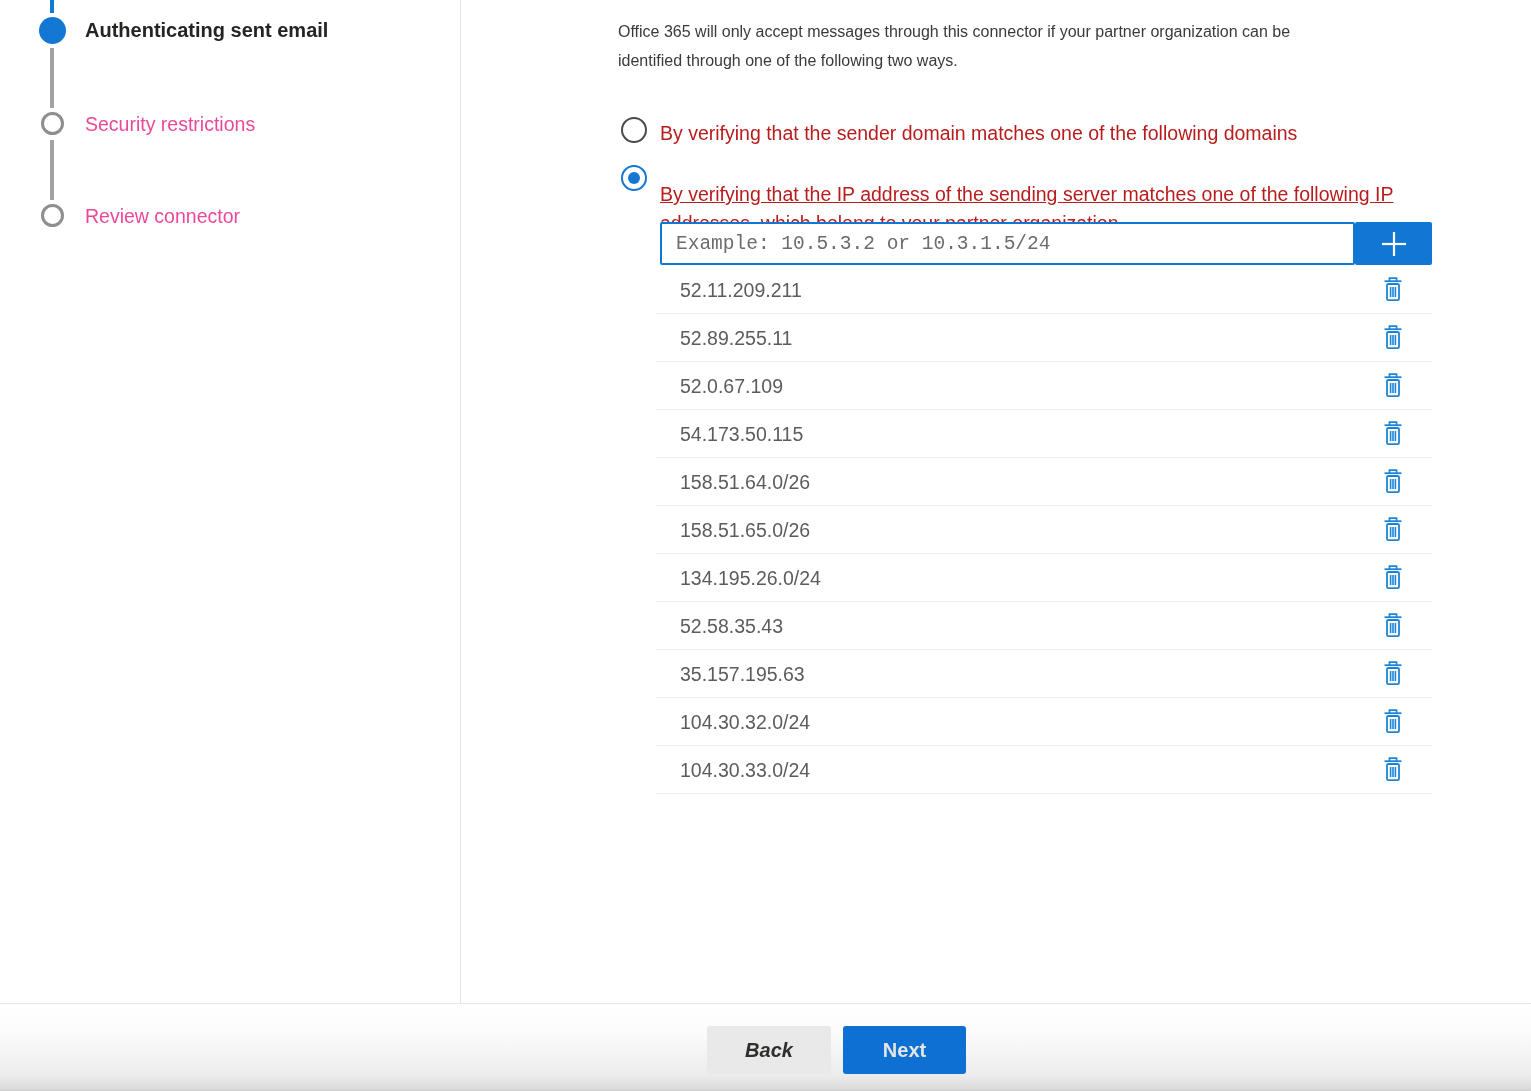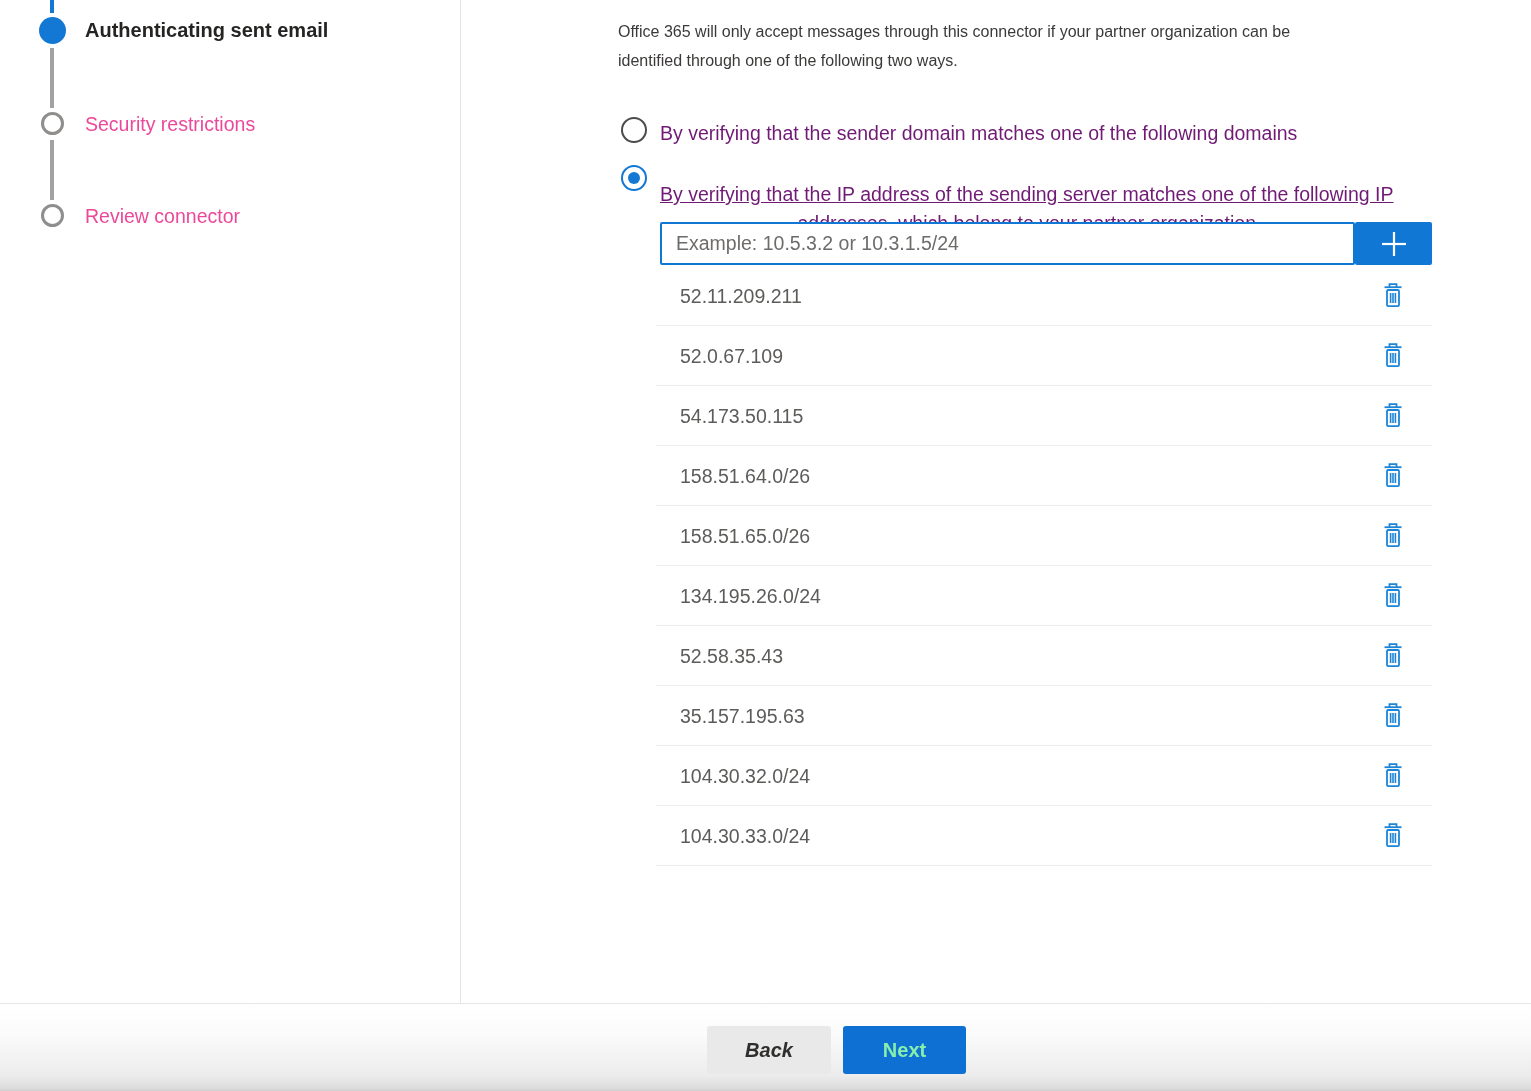--- a/index.html
+++ b/index.html
@@ -64,48 +64,48 @@
   .radio-circle.r1 { top: 117px; }
   .radio-circle.r2 { top: 165px; }
   .radio-circle.selected { border-color: #1278d4; }
   .radio-circle.selected::after {
     content: ""; position: absolute; left: 50%; top: 50%;
     width: 12px; height: 12px; border-radius: 50%;
     background: #1278d4; transform: translate(-50%, -50%);
   }
   .radio-label {
     position: absolute; left: 660px;
-    font-size: 19.5px; line-height: 29px; color: #701a75;
-    white-space: pre; cursor: default; text-align: center;
+    font-size: 19.5px; line-height: 29px; color: #b91c1c;
+    white-space: pre; cursor: default;
   }
   .radio-label.r1 { top: 119px; }
   .radio-label.r2 { top: 180px; text-decoration: underline; }
 
   .ip-input {
     position: absolute; left: 660px; top: 222px;
     width: 695px; height: 43px;
     border: 2.5px solid #1077d5; border-radius: 2px;
     padding: 0 14px; font-size: 19.5px; color: #323130;
-    font-family: Liberation Sans, sans-serif;
+    font-family: Liberation Mono, monospace;
     outline: none; background: #ffffff;
   }
   .ip-input::placeholder { color: #6e6c6a; opacity: 1; }
   .add-btn {
     position: absolute; left: 1355px; top: 222px;
     width: 77px; height: 43px;
     background: #1077d5; border: none; border-radius: 2px;
     cursor: pointer; display: flex; align-items: center; justify-content: center;
   }
 
   .ip-list {
     position: absolute; left: 656px; top: 266px;
     width: 776px;
   }
   .ip-row {
-    position: relative; height: 60px;
+    position: relative; height: 48px;
     border-bottom: 1px solid #ececec;
   }
   .ip-text {
     position: absolute; left: 24px; top: 50%;
     transform: translateY(-50%);
     font-size: 19.5px; color: #5d5c5a; white-space: nowrap;
   }
   .trash-btn {
     position: absolute; right: 24px; top: 50%;
     transform: translateY(-50%);
@@ -126,21 +126,21 @@
     border: none; border-radius: 3px;
     font-family: "Liberation Sans", sans-serif;
     font-size: 20px; font-weight: bold; cursor: pointer;
   }
   .btn.back {
     left: 707px; width: 124px;
     background: #e9e9e9; color: #2f2e2d; font-style: italic;
   }
   .btn.next {
     left: 843px; width: 123px;
-    background: #0e70d2; color: #86efac;
+    background: #0e70d2; color: #e5e5e5;
   }
 </style>
 </head>
 <body>
 
 <div class="left-pane">
   <div class="step-stub"></div>
 
   <div class="step-circle active"></div>
   <div class="step-label active">Authenticating sent email</div>
@@ -183,20 +183,33 @@
         <path d="M6.5 4 L6.5 1.2 L13.5 1.2 L13.5 4" fill="none" stroke="#1c85d8" stroke-width="1.8"></path>
         <line x1="1.5" y1="4.2" x2="18.5" y2="4.2" stroke="#1c85d8" stroke-width="1.8"></line>
         <rect x="4" y="7" width="12" height="16.2" rx="1.2" fill="none" stroke="#1c85d8" stroke-width="1.8"></rect>
         <line x1="7.6" y1="10" x2="7.6" y2="20" stroke="#1c85d8" stroke-width="1.6"></line>
         <line x1="10" y1="10" x2="10" y2="20" stroke="#1c85d8" stroke-width="1.6"></line>
         <line x1="12.4" y1="10" x2="12.4" y2="20" stroke="#1c85d8" stroke-width="1.6"></line>
       </svg>
     </button>
   </div>
 
+  <div class="ip-row">
+    <span class="ip-text">52.89.255.11</span>
+    <button class="trash-btn">
+      <svg width="20" height="25" viewBox="0 0 20 25">
+        <path d="M6.5 4 L6.5 1.2 L13.5 1.2 L13.5 4" fill="none" stroke="#1c85d8" stroke-width="1.8"></path>
+        <line x1="1.5" y1="4.2" x2="18.5" y2="4.2" stroke="#1c85d8" stroke-width="1.8"></line>
+        <rect x="4" y="7" width="12" height="16.2" rx="1.2" fill="none" stroke="#1c85d8" stroke-width="1.8"></rect>
+        <line x1="7.6" y1="10" x2="7.6" y2="20" stroke="#1c85d8" stroke-width="1.6"></line>
+        <line x1="10" y1="10" x2="10" y2="20" stroke="#1c85d8" stroke-width="1.6"></line>
+        <line x1="12.4" y1="10" x2="12.4" y2="20" stroke="#1c85d8" stroke-width="1.6"></line>
+      </svg>
+    </button>
+  </div>
 
   <div class="ip-row">
     <span class="ip-text">52.0.67.109</span>
     <button class="trash-btn">
       <svg width="20" height="25" viewBox="0 0 20 25">
         <path d="M6.5 4 L6.5 1.2 L13.5 1.2 L13.5 4" fill="none" stroke="#1c85d8" stroke-width="1.8"></path>
         <line x1="1.5" y1="4.2" x2="18.5" y2="4.2" stroke="#1c85d8" stroke-width="1.8"></line>
         <rect x="4" y="7" width="12" height="16.2" rx="1.2" fill="none" stroke="#1c85d8" stroke-width="1.8"></rect>
         <line x1="7.6" y1="10" x2="7.6" y2="20" stroke="#1c85d8" stroke-width="1.6"></line>
         <line x1="10" y1="10" x2="10" y2="20" stroke="#1c85d8" stroke-width="1.6"></line>

